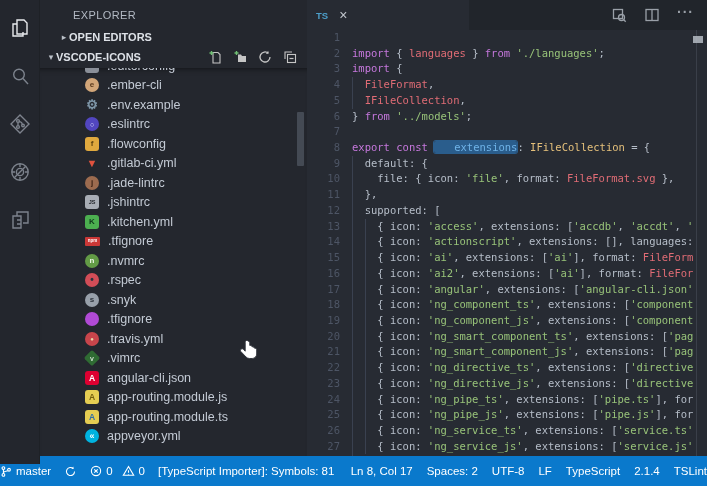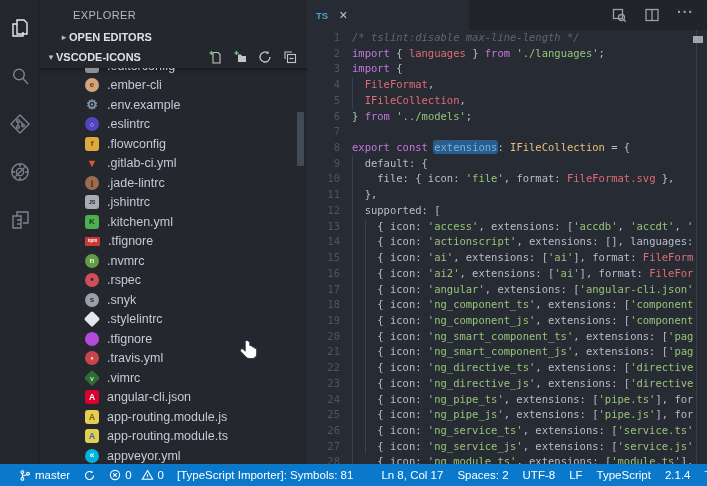--- a/index.html
+++ b/index.html
@@ -49,29 +49,29 @@
   .code{position:absolute;top:30px;left:0;right:0;bottom:0;overflow:hidden;
     font-family:"DejaVu Sans Mono",monospace;font-size:10.5px;line-height:15.72px;}
   .line{display:flex;height:15.72px;white-space:pre;}
   .ln{width:33px;flex:none;text-align:right;color:#4d5565;}
   .lc{padding-left:12px;color:#b6bec9;}
   .tok-c{color:#5f6672;font-style:italic;}
   .tok-k{color:#c678dd;}
   .tok-s{color:#98c379;}
   .tok-r{color:#e06c75;}
   .tok-t{color:#e5c07b;}
-  .tok-v{color:#6fb3e8;}
+  .tok-v{color:#6fb3e8;padding-left:20px;}
   .tok-p{color:#b6bec9;}
   .hl-word{background:#2a5d8c;border-radius:2px;box-shadow:0 0 0 1px #2a5d8c;}
   .guide{position:absolute;width:1px;background:#3a4150;}
   .ov-marker{position:absolute;right:4px;top:36px;width:10px;height:7px;background:#b6bcc4;opacity:.85;}
   .ov-track{position:absolute;right:10px;top:30px;bottom:0;width:1px;background:#3a3f49;}
   
-  .status-bar{position:absolute;left:0;right:0;bottom:0;height:22px;background:#0a79cc;color:#fff;
-    display:flex;align-items:center;font-size:11.5px;padding:0 19px;box-sizing:border-box;white-space:nowrap;gap:28px;}
+  .status-bar{position:absolute;left:0;right:0;bottom:0;height:30px;background:#0a79cc;color:#fff;
+    display:flex;align-items:center;font-size:11.5px;padding:0 0;box-sizing:border-box;white-space:nowrap;}
   .sb-left,.sb-right{display:flex;align-items:center;gap:13px;}
   .sb-right{margin-left:auto;gap:14px;}
   .st-item{display:flex;align-items:center;gap:4px;cursor:pointer;}
   .st-item svg{stroke:#fff;fill:none;stroke-width:1.3;}
   
   .cursor{position:absolute;left:238px;top:338px;width:23px;height:26px;z-index:50;pointer-events:none;}
 </style>
 </head>
 <body>
 
@@ -214,26 +214,20 @@
           <span class="ficon circle" style="background: rgb(210, 77, 87);">
             <i style="color: rgb(38, 52, 63); font-size: 10px;">•</i>
           </span>
           <span>.rspec</span>
         </div>
         <div class="file-row">
           <span class="ficon circle" style="background: rgb(152, 160, 170);">
             <i style="color: rgb(45, 51, 60); font-size: 8px;">s</i>
           </span>
           <span>.snyk</span>
-        </div>
-        <div class="file-row">
-          <span class="ficon diamond" style="background: rgb(228, 231, 235);">
-            <i style="color: rgb(85, 85, 85); font-size: 6px;"></i>
-          </span>
-          <span>.stylelintrc</span>
         </div>
         <div class="file-row">
           <span class="ficon circle" style="background: rgb(177, 74, 214);">
             <i style="color: rgb(255, 255, 255); font-size: 6px;"></i>
           </span>
           <span>.tfignore</span>
         </div>
         <div class="file-row">
           <span class="ficon circle" style="background: rgb(200, 69, 75);">
             <i style="color: rgb(231, 215, 168); font-size: 6px;">●</i>
@@ -287,21 +281,21 @@
             <path d="M12.7 12.7l2 2"></path>
         </svg>
         <svg width="16" height="16" viewBox="0 0 16 16">
           <rect x="2" y="2.5" width="12" height="11"></rect>
             <path d="M8 2.5v11"></path>
         </svg>
         <span class="more-dots">···</span>
       </div>
     </div>
     <div class="code">
-        <div class="line"><span class="ln">1</span><span class="lc"><span class="tok-c">/* tslint:disable max-line-length */</span></span></div>
+        <div class="line"><span class="ln">1</span></div>
         <div class="line"><span class="ln">2</span><span class="lc"><span class="tok-k">import</span><span class="tok-p"> { </span><span class="tok-r">languages</span><span class="tok-p"> } </span><span class="tok-k">from</span><span class="tok-p"> </span><span class="tok-s">'./languages'</span><span class="tok-p">;</span></span></div>
         <div class="line"><span class="ln">3</span><span class="lc"><span class="tok-k">import</span><span class="tok-p"> {</span></span></div>
         <div class="line"><span class="ln">4</span><span class="lc"><span class="tok-p">  </span><span class="tok-r">FileFormat</span><span class="tok-p">,</span></span></div>
         <div class="line"><span class="ln">5</span><span class="lc"><span class="tok-p">  </span><span class="tok-r">IFileCollection</span><span class="tok-p">,</span></span></div>
         <div class="line"><span class="ln">6</span><span class="lc"><span class="tok-p">} </span><span class="tok-k">from</span><span class="tok-p"> </span><span class="tok-s">'../models'</span><span class="tok-p">;</span></span></div>
         <div class="line"><span class="ln">7</span><span class="lc"></span></div>
         <div class="line"><span class="ln">8</span><span class="lc"><span class="tok-k">export</span><span class="tok-p"> </span><span class="tok-k">const</span><span class="tok-p"> </span><span class="tok-v hl-word">extensions</span><span class="tok-p">: </span><span class="tok-t">IFileCollection</span><span class="tok-p"> = {</span></span></div>
         <div class="line"><span class="ln">9</span><span class="lc"><span class="tok-p">  default: {</span></span></div>
         <div class="line"><span class="ln">10</span><span class="lc"><span class="tok-p">    file: { icon: </span><span class="tok-s">'file'</span><span class="tok-p">, format: </span><span class="tok-r">FileFormat.svg</span><span class="tok-p"> },</span></span></div>
         <div class="line"><span class="ln">11</span><span class="lc"><span class="tok-p">  },</span></span></div>

